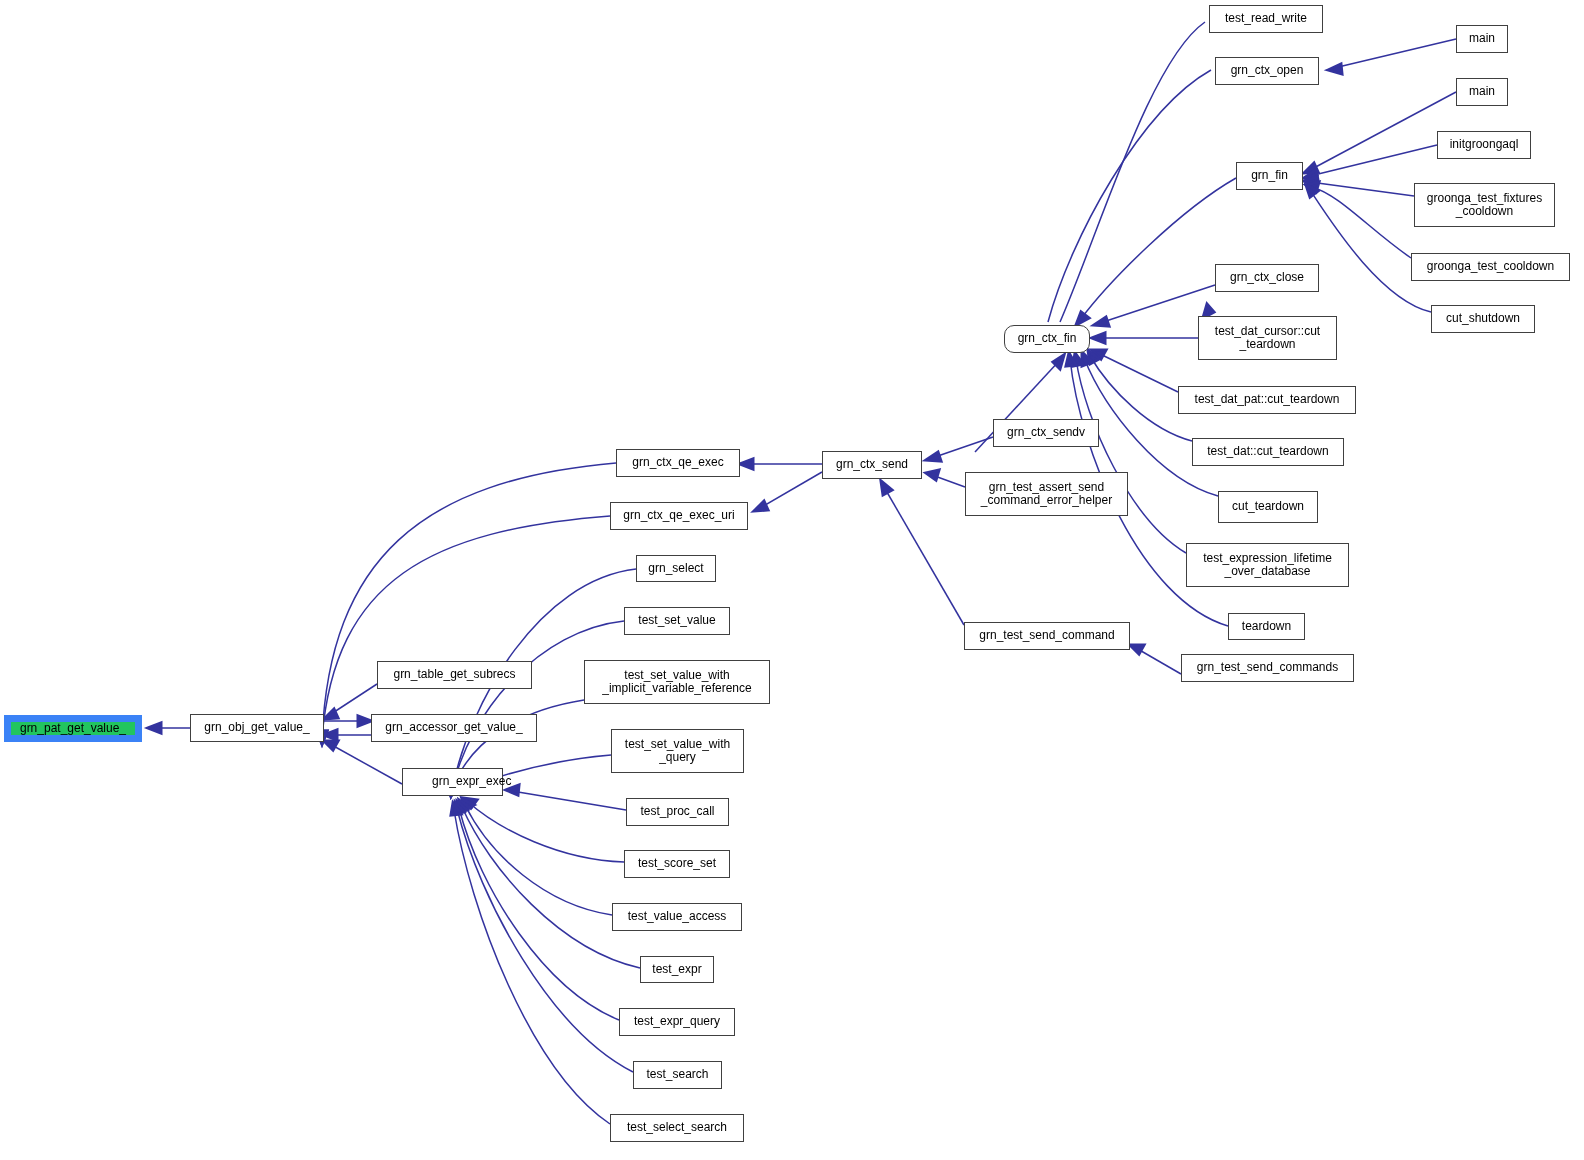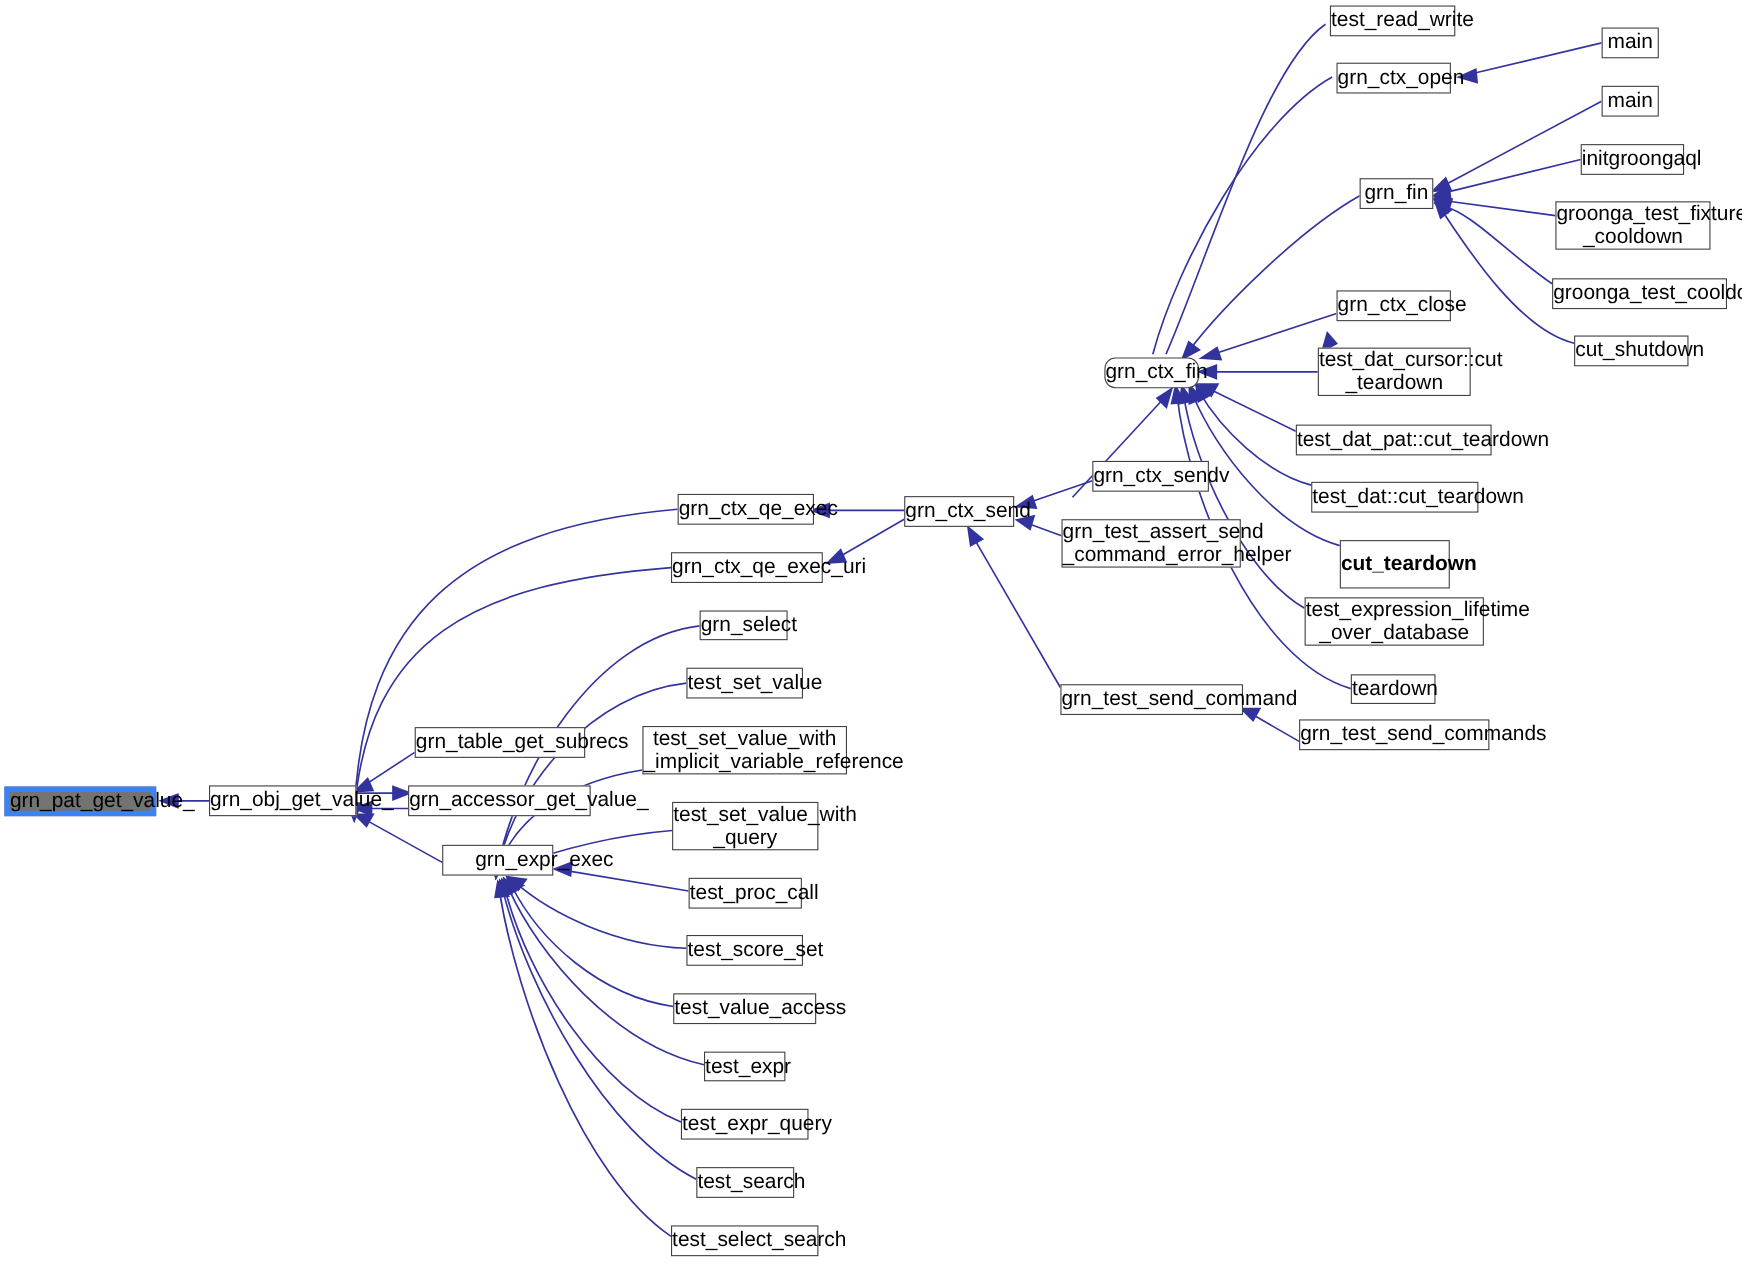--- a/index.html
+++ b/index.html
@@ -22,33 +22,33 @@
     width: 1584px;
     height: 1160px;
     pointer-events: none;
   }
   .node {
     position: absolute;
     box-sizing: border-box;
     border: 1px solid #404040;
     background: #ffffff;
     color: #000000;
-    font-size: 19px;
+    font-size: 12px;
     line-height: 1.12;
     text-align: center;
     display: flex;
     align-items: center;
     justify-content: center;
     white-space: pre-line;
     letter-spacing: 0px;
     z-index: 5;
   }
   .node.highlight {
-    background: #737373;
-    border: 5px solid #3b82f6;
+    background: #22c55e;
+    border: 7px solid #3b82f6;
   }
   .node span {
     display: block;
     width: 100%;
   }
 </style>
 </head>
 <body>
 
 <div id="graph">
@@ -160,21 +160,21 @@
     <div class="node" style="left: 965px; top: 472px; width: 163px; height: 44px;"><span>grn_test_assert_send
 _command_error_helper</span></div>
     <div class="node" style="left: 964px; top: 622px; width: 166px; height: 28px;"><span>grn_test_send_command</span></div>
     <div class="node" style="left: 1181px; top: 654px; width: 173px; height: 28px;"><span>grn_test_send_commands</span></div>
     <div class="node" style="left: 1004px; top: 325px; width: 86px; height: 28px; border-radius: 10px;"><span>grn_ctx_fin</span></div>
     <div class="node" style="left: 1215px; top: 264px; width: 104px; height: 28px;"><span>grn_ctx_close</span></div>
     <div class="node" style="left: 1198px; top: 316px; width: 139px; height: 44px;"><span>test_dat_cursor::cut
 _teardown</span></div>
     <div class="node" style="left: 1178px; top: 386px; width: 178px; height: 28px;"><span>test_dat_pat::cut_teardown</span></div>
     <div class="node" style="left: 1192px; top: 438px; width: 152px; height: 28px;"><span>test_dat::cut_teardown</span></div>
-    <div class="node" style="left: 1218px; top: 491px; width: 100px; height: 44px; font-weight: bold;"><span>cut_teardown</span></div>
+    <div class="node" style="left: 1218px; top: 491px; width: 100px; height: 32px;"><span>cut_teardown</span></div>
     <div class="node" style="left: 1186px; top: 543px; width: 163px; height: 44px;"><span>test_expression_lifetime
 _over_database</span></div>
     <div class="node" style="left: 1228px; top: 613px; width: 77px; height: 27px;"><span>teardown</span></div>
     <div class="node" style="left: 1209px; top: 5px; width: 114px; height: 28px;"><span>test_read_write</span></div>
     <div class="node" style="left: 1215px; top: 57px; width: 104px; height: 28px;"><span>grn_ctx_open</span></div>
     <div class="node" style="left: 1236px; top: 162px; width: 67px; height: 28px;"><span>grn_fin</span></div>
     <div class="node" style="left: 1456px; top: 25px; width: 52px; height: 28px;"><span>main</span></div>
     <div class="node" style="left: 1456px; top: 78px; width: 52px; height: 28px;"><span>main</span></div>
     <div class="node" style="left: 1437px; top: 131px; width: 94px; height: 28px;"><span>initgroongaql</span></div>
     <div class="node" style="left: 1414px; top: 183px; width: 141px; height: 44px;"><span>groonga_test_fixtures

